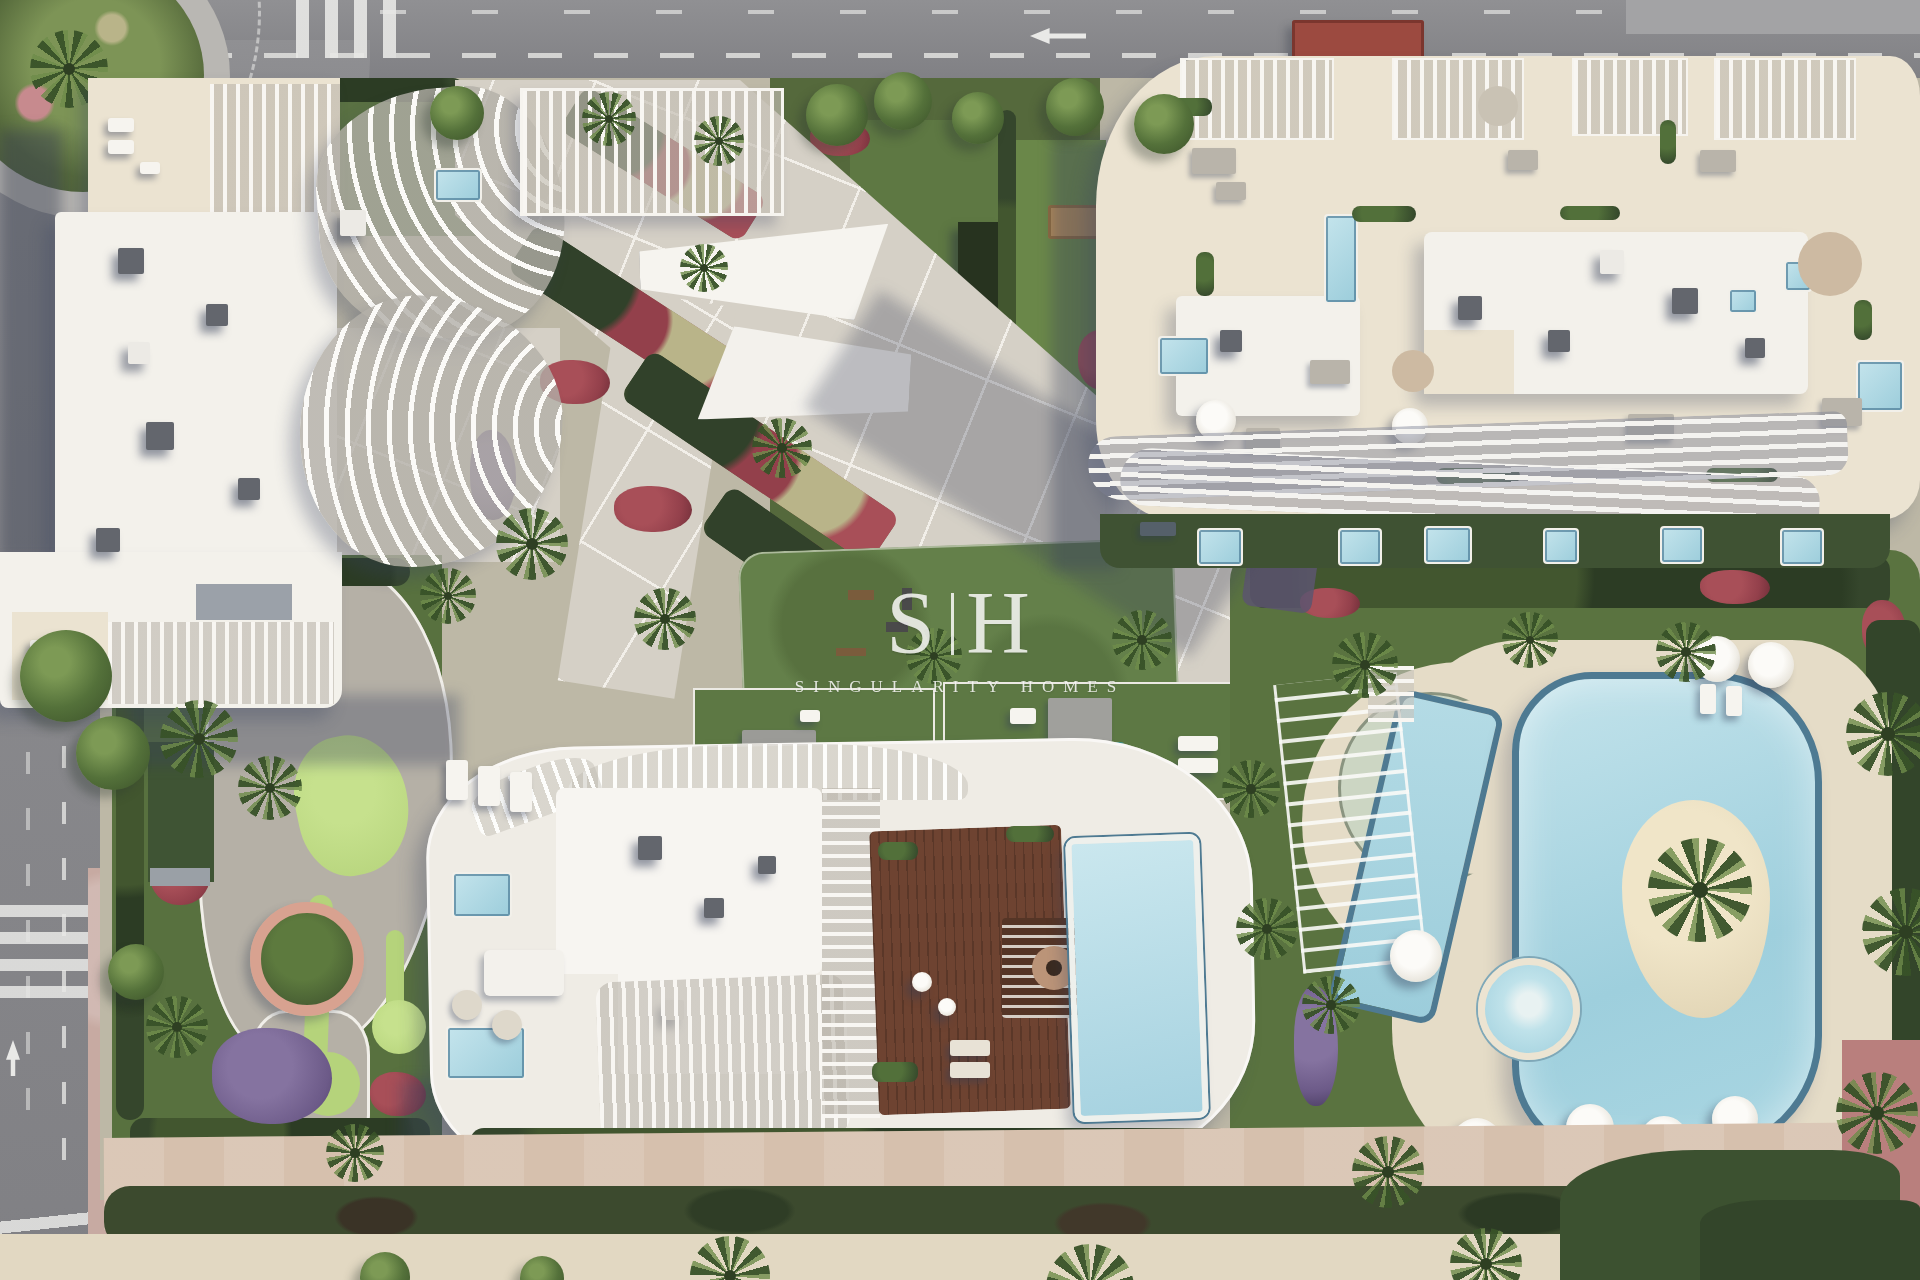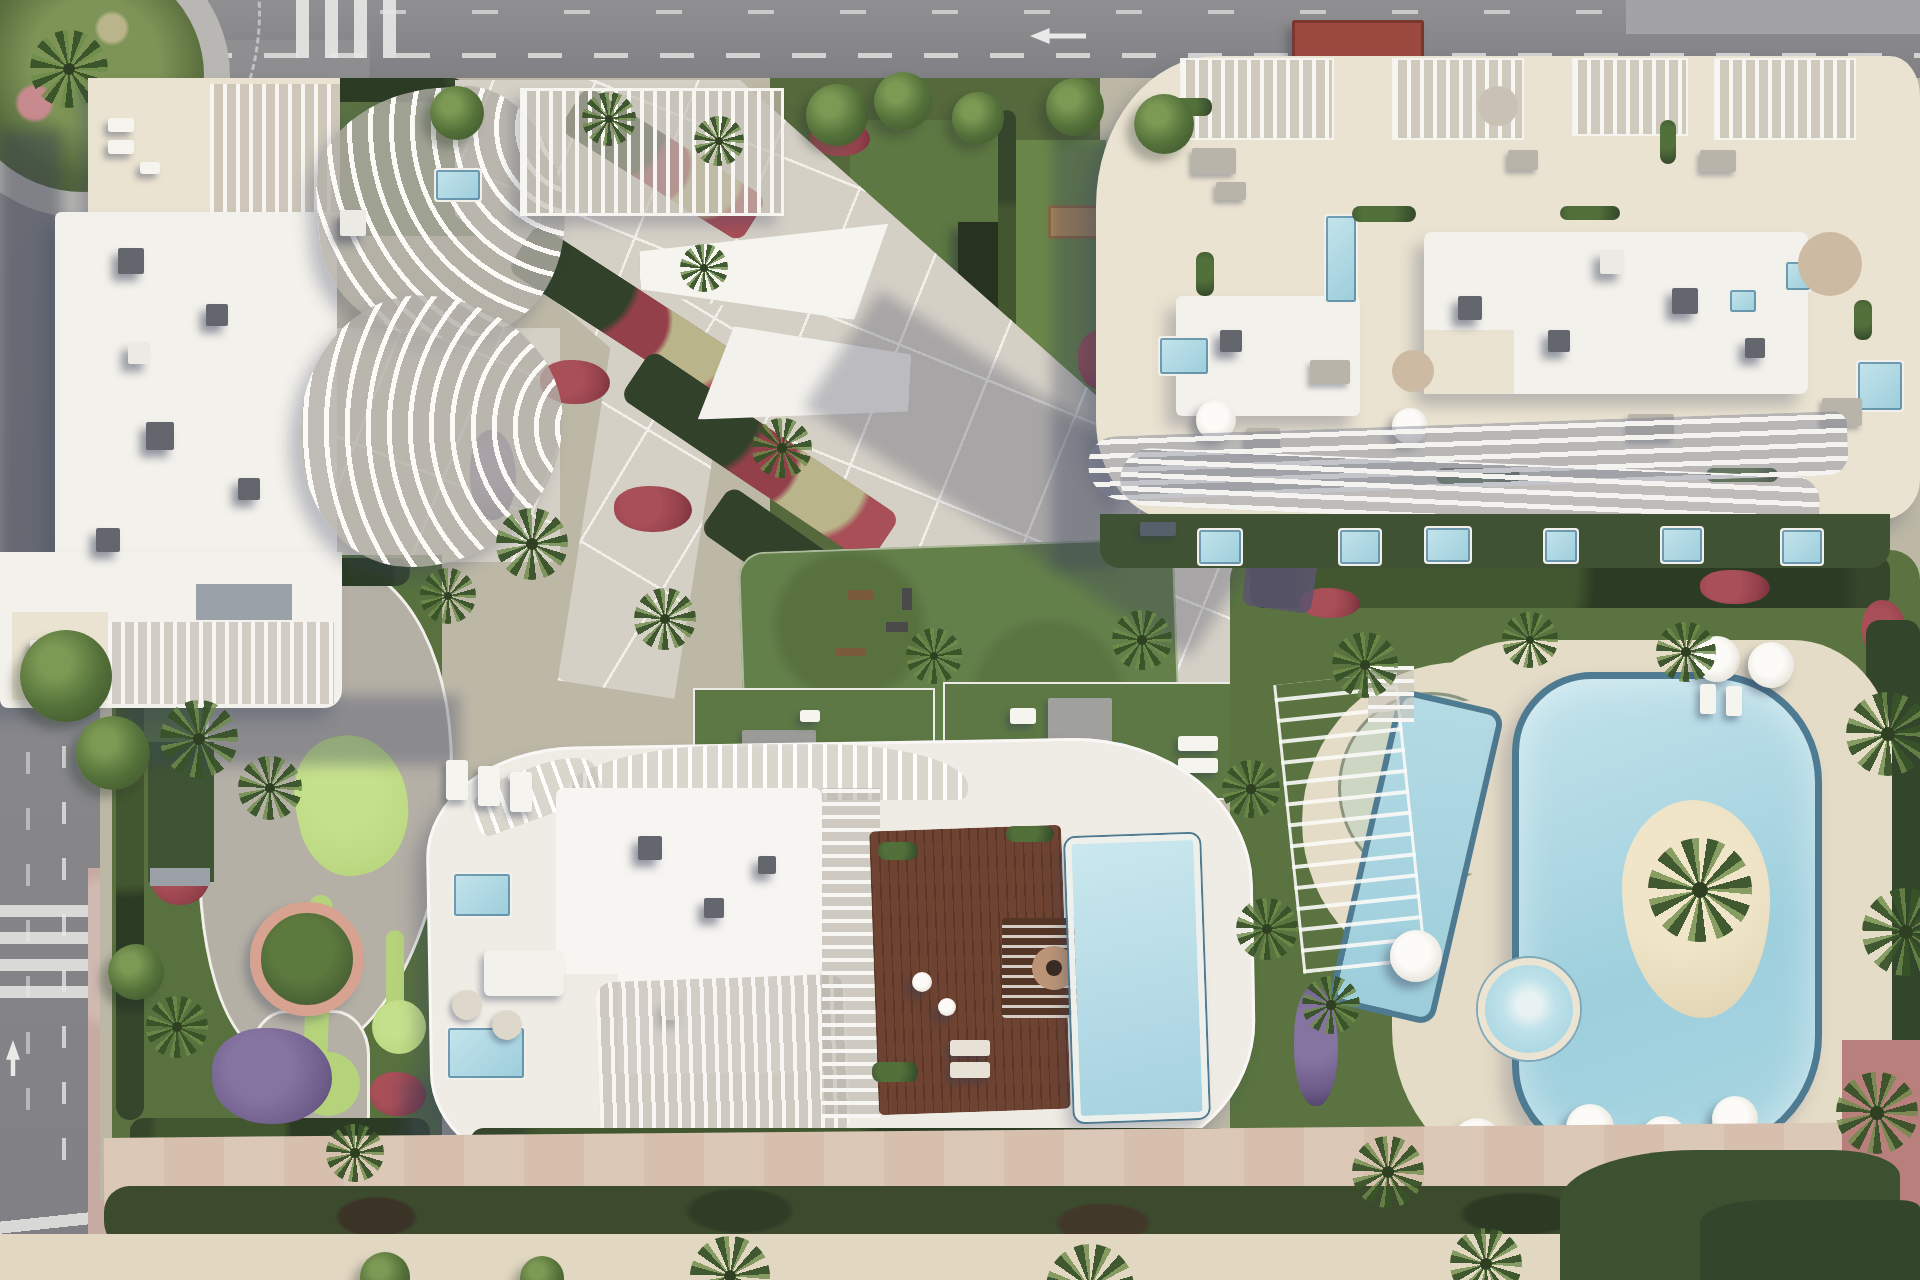--- a/index.html
+++ b/index.html
@@ -366,15 +366,17 @@
   <div class="abs palm" style="left:1862px;top:888px;width:88px;height:88px;"></div>
   <div class="abs palm" style="left:1836px;top:1072px;width:82px;height:82px;"></div>
   <div class="abs palm" style="left:1352px;top:1136px;width:72px;height:72px;"></div>
   <div class="abs palm" style="left:160px;top:700px;width:78px;height:78px;"></div>
   <div class="abs palm" style="left:238px;top:756px;width:64px;height:64px;"></div>
   <div class="abs palm" style="left:146px;top:996px;width:62px;height:62px;"></div>
   <div class="abs palm" style="left:326px;top:1124px;width:58px;height:58px;"></div>
   <div class="abs palm" style="left:420px;top:568px;width:56px;height:56px;"></div>
 
   <div class="abs wm" style="left:700px;top:586px;width:520px;">
+    <div class="wm-mono"><span>S</span><span class="wm-bar"></span><span>H</span></div>
+    <div class="wm-word">SINGULARITY HOMES</div>
   </div>
 
 </div>
 
 </body></html>

